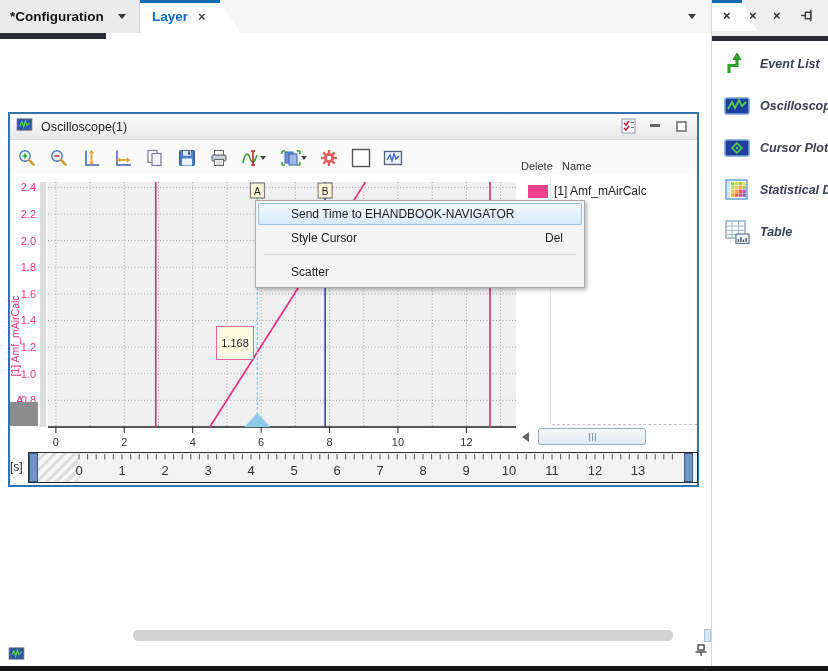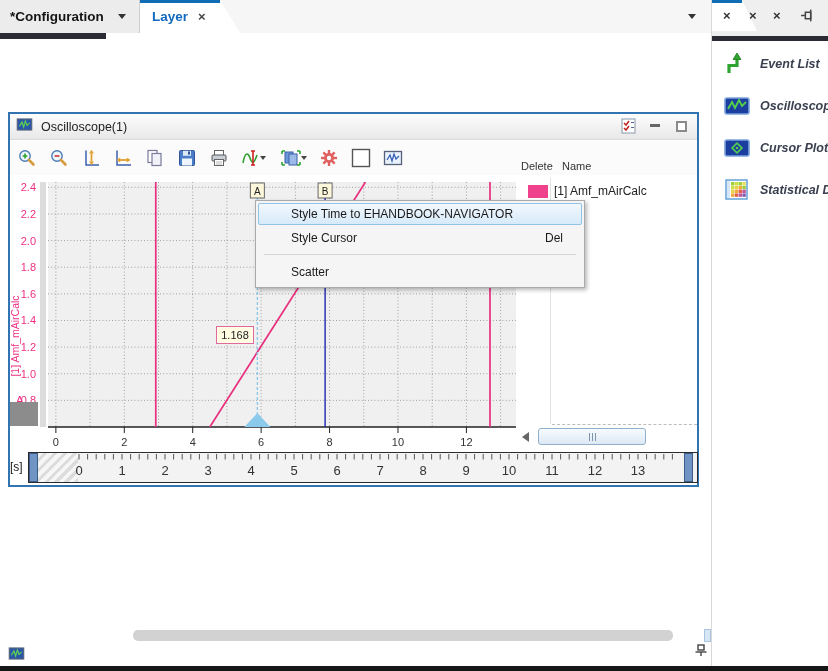--- a/index.html
+++ b/index.html
@@ -47,21 +47,21 @@
   .btn-min { width:10px; height:3px; background:#666; margin-bottom:2px; }
   .btn-max { width:11px; height:11px; border:2px solid #8a8a8a; background:#fff; }
 
   #scope-toolbar { position:absolute; left:0; top:27px; width:687px; height:34px; background:#fbfbfb;
     display:flex; align-items:center; padding-left:4px; gap:6px; }
   .tool-btn { height:24px; display:flex; align-items:center; justify-content:center; padding:0 2px; border:1px solid transparent; }
   .tool-btn svg { display:block; }
 
   
   #plot-svg { position:absolute; left:0px; top:62px; }
-  #value-box { position:absolute; left:206px; top:212px; width:38px; height:18px; background:#fffce3;
+  #value-box { position:absolute; left:206px; top:212px; width:38px; height:34px; background:#fffce3;
     border:1px solid #e06aa0; font-size:11px; color:#222; display:flex; align-items:center; justify-content:center; }
   #vscroll-thumb-dark { position:absolute; left:0px; top:288px; width:28px; height:24px; background:#8c8c8c; }
 
   
   .legend-header { position:absolute; top:46px; font-size:11px; color:#333; }
   #legend-col-divider { position:absolute; left:540px; top:64px; width:1px; height:246px; background:#e3e3e3; }
   #legend-swatch { position:absolute; left:518px; top:71px; width:20px; height:13px; background:#f0418c; }
   #legend-name { position:absolute; left:544px; top:70px; font-size:12px; color:#222; white-space:nowrap; }
   #legend-dashed { position:absolute; left:542px; top:310px; width:145px; border-top:1px dashed #bdbdbd; }
 
@@ -176,20 +176,29 @@
                 <rect x="10.8" y="12.6" width="3.4" height="3.4" fill="#f2a93c"></rect>
                 <rect x="14.6" y="12.6" width="3.4" height="3.4" fill="#e06048"></rect>
                 <rect x="18.4" y="12.6" width="3.4" height="3.4" fill="#c05898"></rect>
                 <rect x="7" y="16.4" width="3.4" height="3.4" fill="#f2a93c"></rect>
                 <rect x="10.8" y="16.4" width="3.4" height="3.4" fill="#e06048"></rect>
                 <rect x="14.6" y="16.4" width="3.4" height="3.4" fill="#c05898"></rect>
                 <rect x="18.4" y="16.4" width="3.4" height="3.4" fill="#8858b0"></rect>
               </g>
             </svg></span>
           <span class="label">Statistical Data</span>
+        </div>
+        <div class="sidebar-item">
+          <span class="icon"><svg width="26" height="26" viewBox="0 0 26 26">
+              <rect x="2" y="2" width="19" height="17" fill="#fff" stroke="#8aa0b8" stroke-width="1.3"></rect>
+              <path d="M2 7h19M2 11.5h19M2 15.5h19M8 2v17M14.5 2v17" stroke="#9db4cc" stroke-width="1"></path>
+              <rect x="12" y="15" width="13" height="9.5" fill="#f4f8fc" stroke="#5a7694" stroke-width="1.2"></rect>
+              <path d="M14.5 23v-3M17 23v-5M19.5 23v-2.5M22 23v-4" stroke="#445566" stroke-width="1.4"></path>
+            </svg></span>
+          <span class="label">Table</span>
         </div>
       </div>
   </div>
 
   <div id="scope-window">
     <div id="scope-titlebar">
       <span>
         <svg width="17" height="17" viewBox="0 0 20 20">
             <rect x="1.5" y="3.5" width="17" height="13" fill="#2b57a8" stroke="#55617a" stroke-width="1.3"></rect>
             <path d="M4 12l3-5 2 6 2-7 2 5 3-3" fill="none" stroke="#5fd44f" stroke-width="1.4"></path>
@@ -481,21 +490,21 @@
           <text x="566" y="22" text-anchor="middle" font-size="13" fill="#333">12</text>
           <text x="609" y="22" text-anchor="middle" font-size="13" fill="#333">13</text>
         </svg>
       <div class="ruler-handle" id="ruler-handle-left"></div>
       <div class="ruler-handle" id="ruler-handle-right"></div>
     </div>
   </div>
 
   <div id="context-menu">
       <div class="menu-item highlighted">
-        <span class="mi-label">Style Time to EHANDBOOK-NAVIGATOR</span>
+        <span class="mi-label">Send Time to EHANDBOOK-NAVIGATOR</span>
       </div>
       <div class="menu-item">
         <span class="mi-label">Style Cursor</span>
         <span class="mi-shortcut">Del</span>
       </div>
       <div class="menu-sep"></div>
       <div class="menu-item">
         <span class="mi-label">Scatter</span>
       </div>
     </div>

